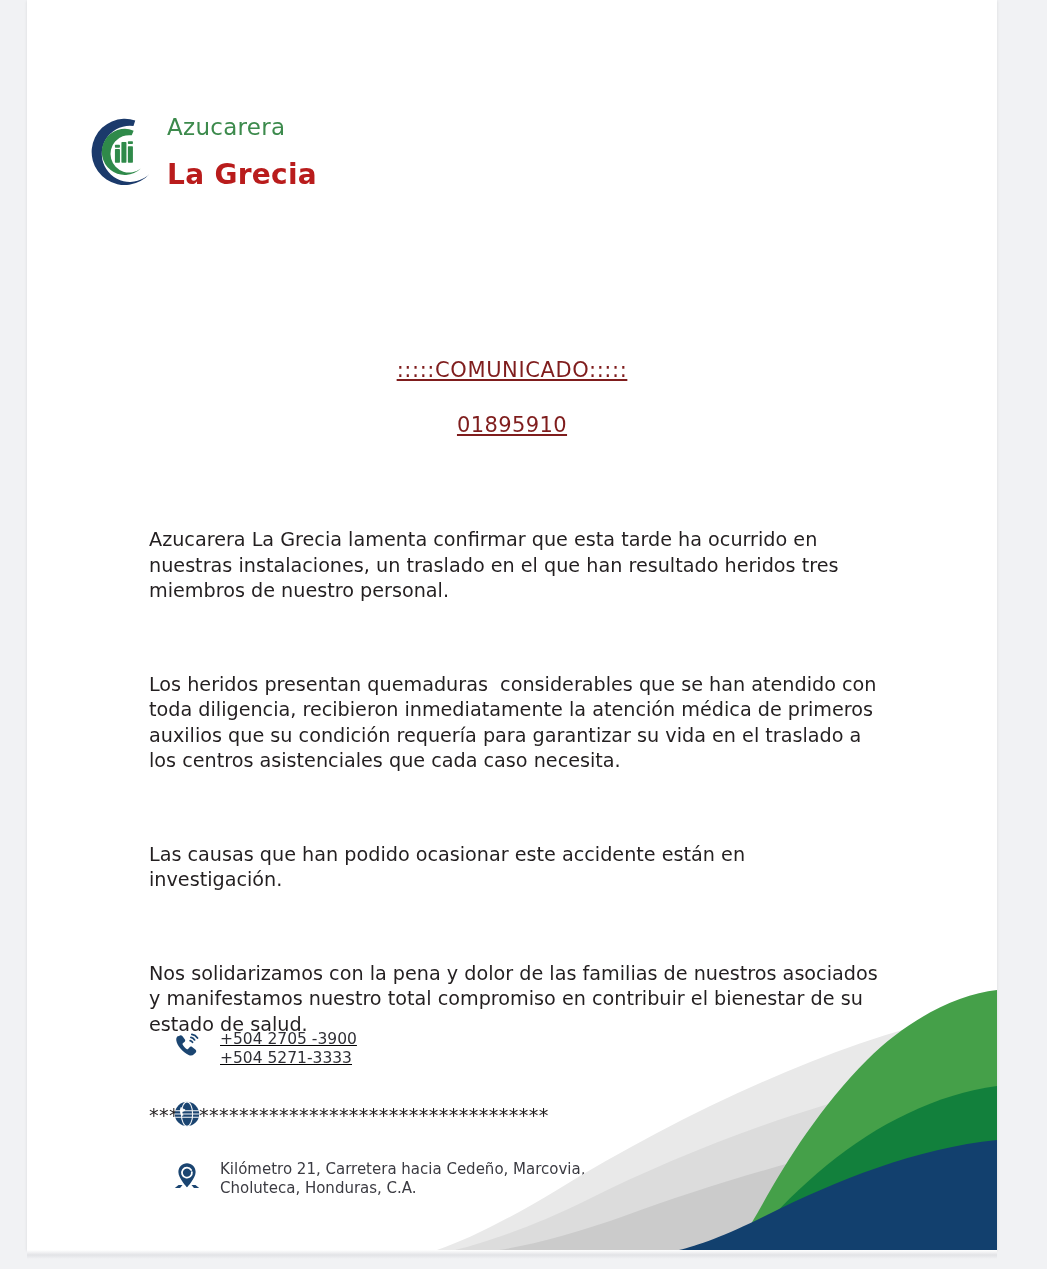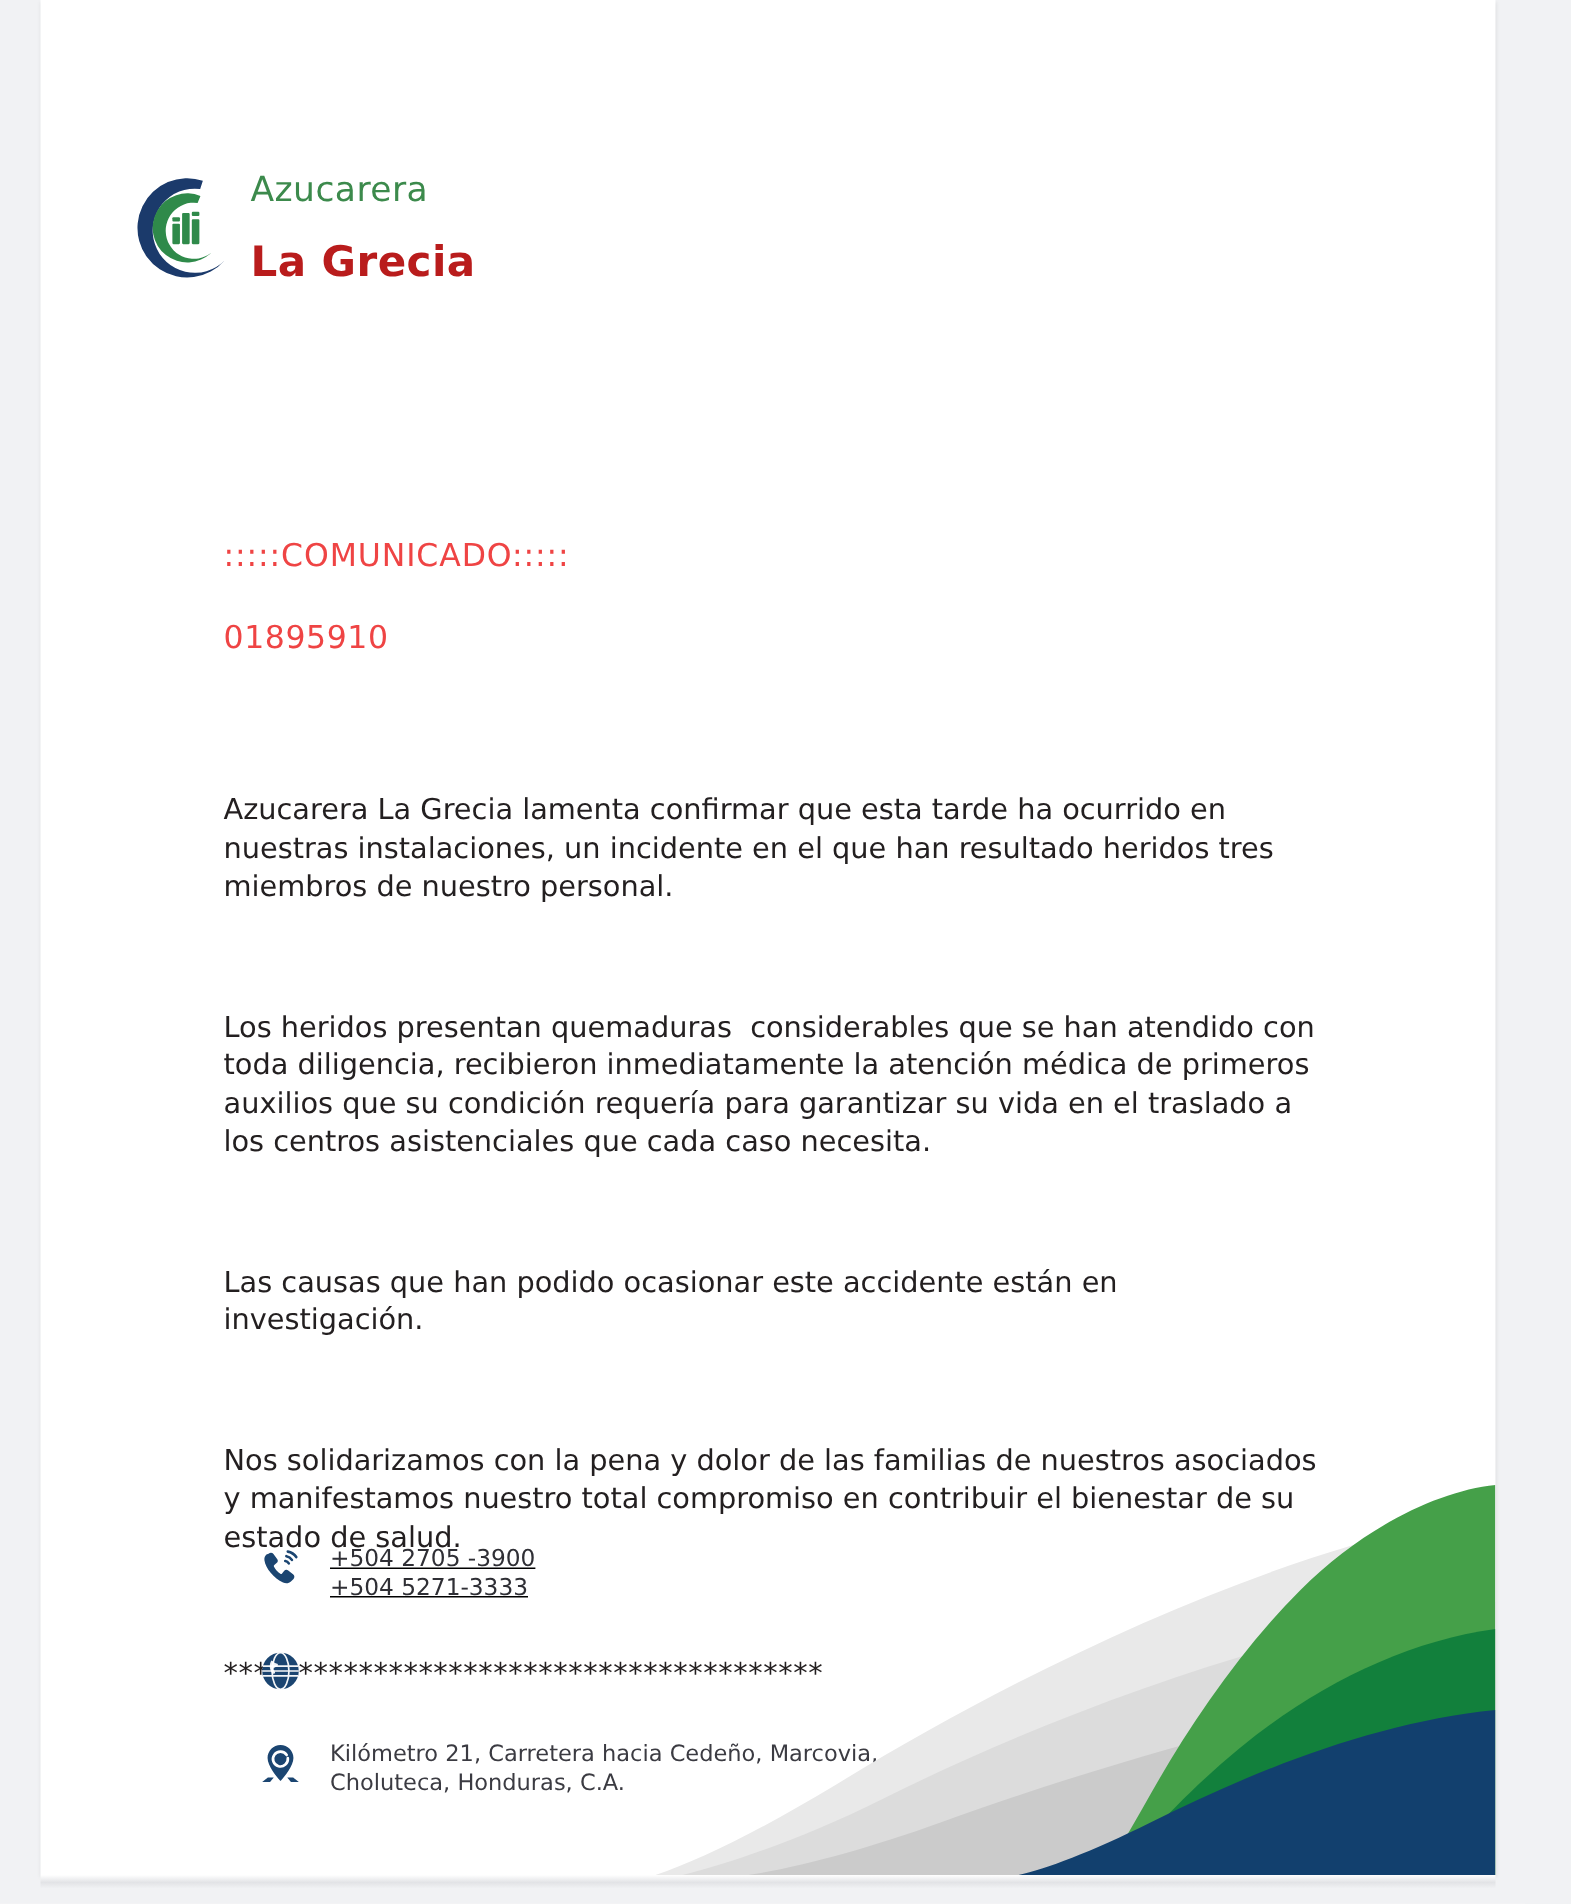--- a/index.html
+++ b/index.html
@@ -75,22 +75,23 @@
     font-family: "DejaVu Sans", sans-serif;
     font-weight: 700;
   }
 
   
   .heading-block {
     position: absolute;
     left: 122px;
     top: 358px;
     width: 726px;
-    text-align: left;
-    color: #ef4444;
+    text-align: center;
+    color: #7f1d1d;
+    text-decoration: underline;
   }
   .doc-title {
     font-size: 21px;
     letter-spacing: 0.6px;
     font-family: "DejaVu Sans", sans-serif;
   }
   .doc-date {
     margin-top: 31px;
     font-size: 21px;
     letter-spacing: 0.4px;
@@ -183,21 +184,21 @@
         <span class="logo-line2">La Grecia</span>
       </div>
     </div>
 
     <div class="heading-block">
       <div class="doc-title">:::::COMUNICADO:::::</div>
       <div class="doc-date">01895910</div>
     </div>
 
     <div class="body-copy">
-      <p>Azucarera La Grecia lamenta confirmar que esta tarde ha ocurrido en nuestras instalaciones, un incidente en el que han resultado heridos tres miembros de nuestro personal.</p>
+      <p>Azucarera La Grecia lamenta confirmar que esta tarde ha ocurrido en nuestras instalaciones, un traslado en el que han resultado heridos tres miembros de nuestro personal.</p>
       <p>Los heridos presentan quemaduras  considerables que se han atendido con toda diligencia, recibieron inmediatamente la atención médica de primeros auxilios que su condición requería para garantizar su vida en el traslado a los centros asistenciales que cada caso necesita.</p>
       <p>Las causas que han podido ocasionar este accidente están en investigación.</p>
       <p>Nos solidarizamos con la pena y dolor de las familias de nuestros asociados y manifestamos nuestro total compromiso en contribuir el bienestar de su estado de salud.</p>
       <span class="asterisk-rule">****************************************</span>
     </div>
 
     <div class="contact-group" id="contact-phone">
       <svg class="contact-icon" viewBox="0 0 32 32">
         <path d="M7.5 5.2c1.2-1.1 2.6-1 3.5.2l2.6 3.4c.8 1 .6 2.2-.4 3l-1.6 1.3c-.4.3-.5.8-.3 1.2.9 1.9 2.6 3.8 4.6 5.1.4.3.9.2 1.2-.2l1.4-1.7c.8-1 2-1.2 3-.4l3.4 2.6c1.2.9 1.3 2.4.2 3.5l-1.7 1.7c-1.4 1.4-3.6 1.7-5.6.7-3.2-1.5-6.3-3.9-8.8-6.9-2.4-2.9-4-6-4.4-8.7-.3-1.9.3-3.4 1.4-4.4z" fill="#1b4571"></path>
         <g fill="none" stroke="#1b4571" stroke-width="1.9" stroke-linecap="round">

